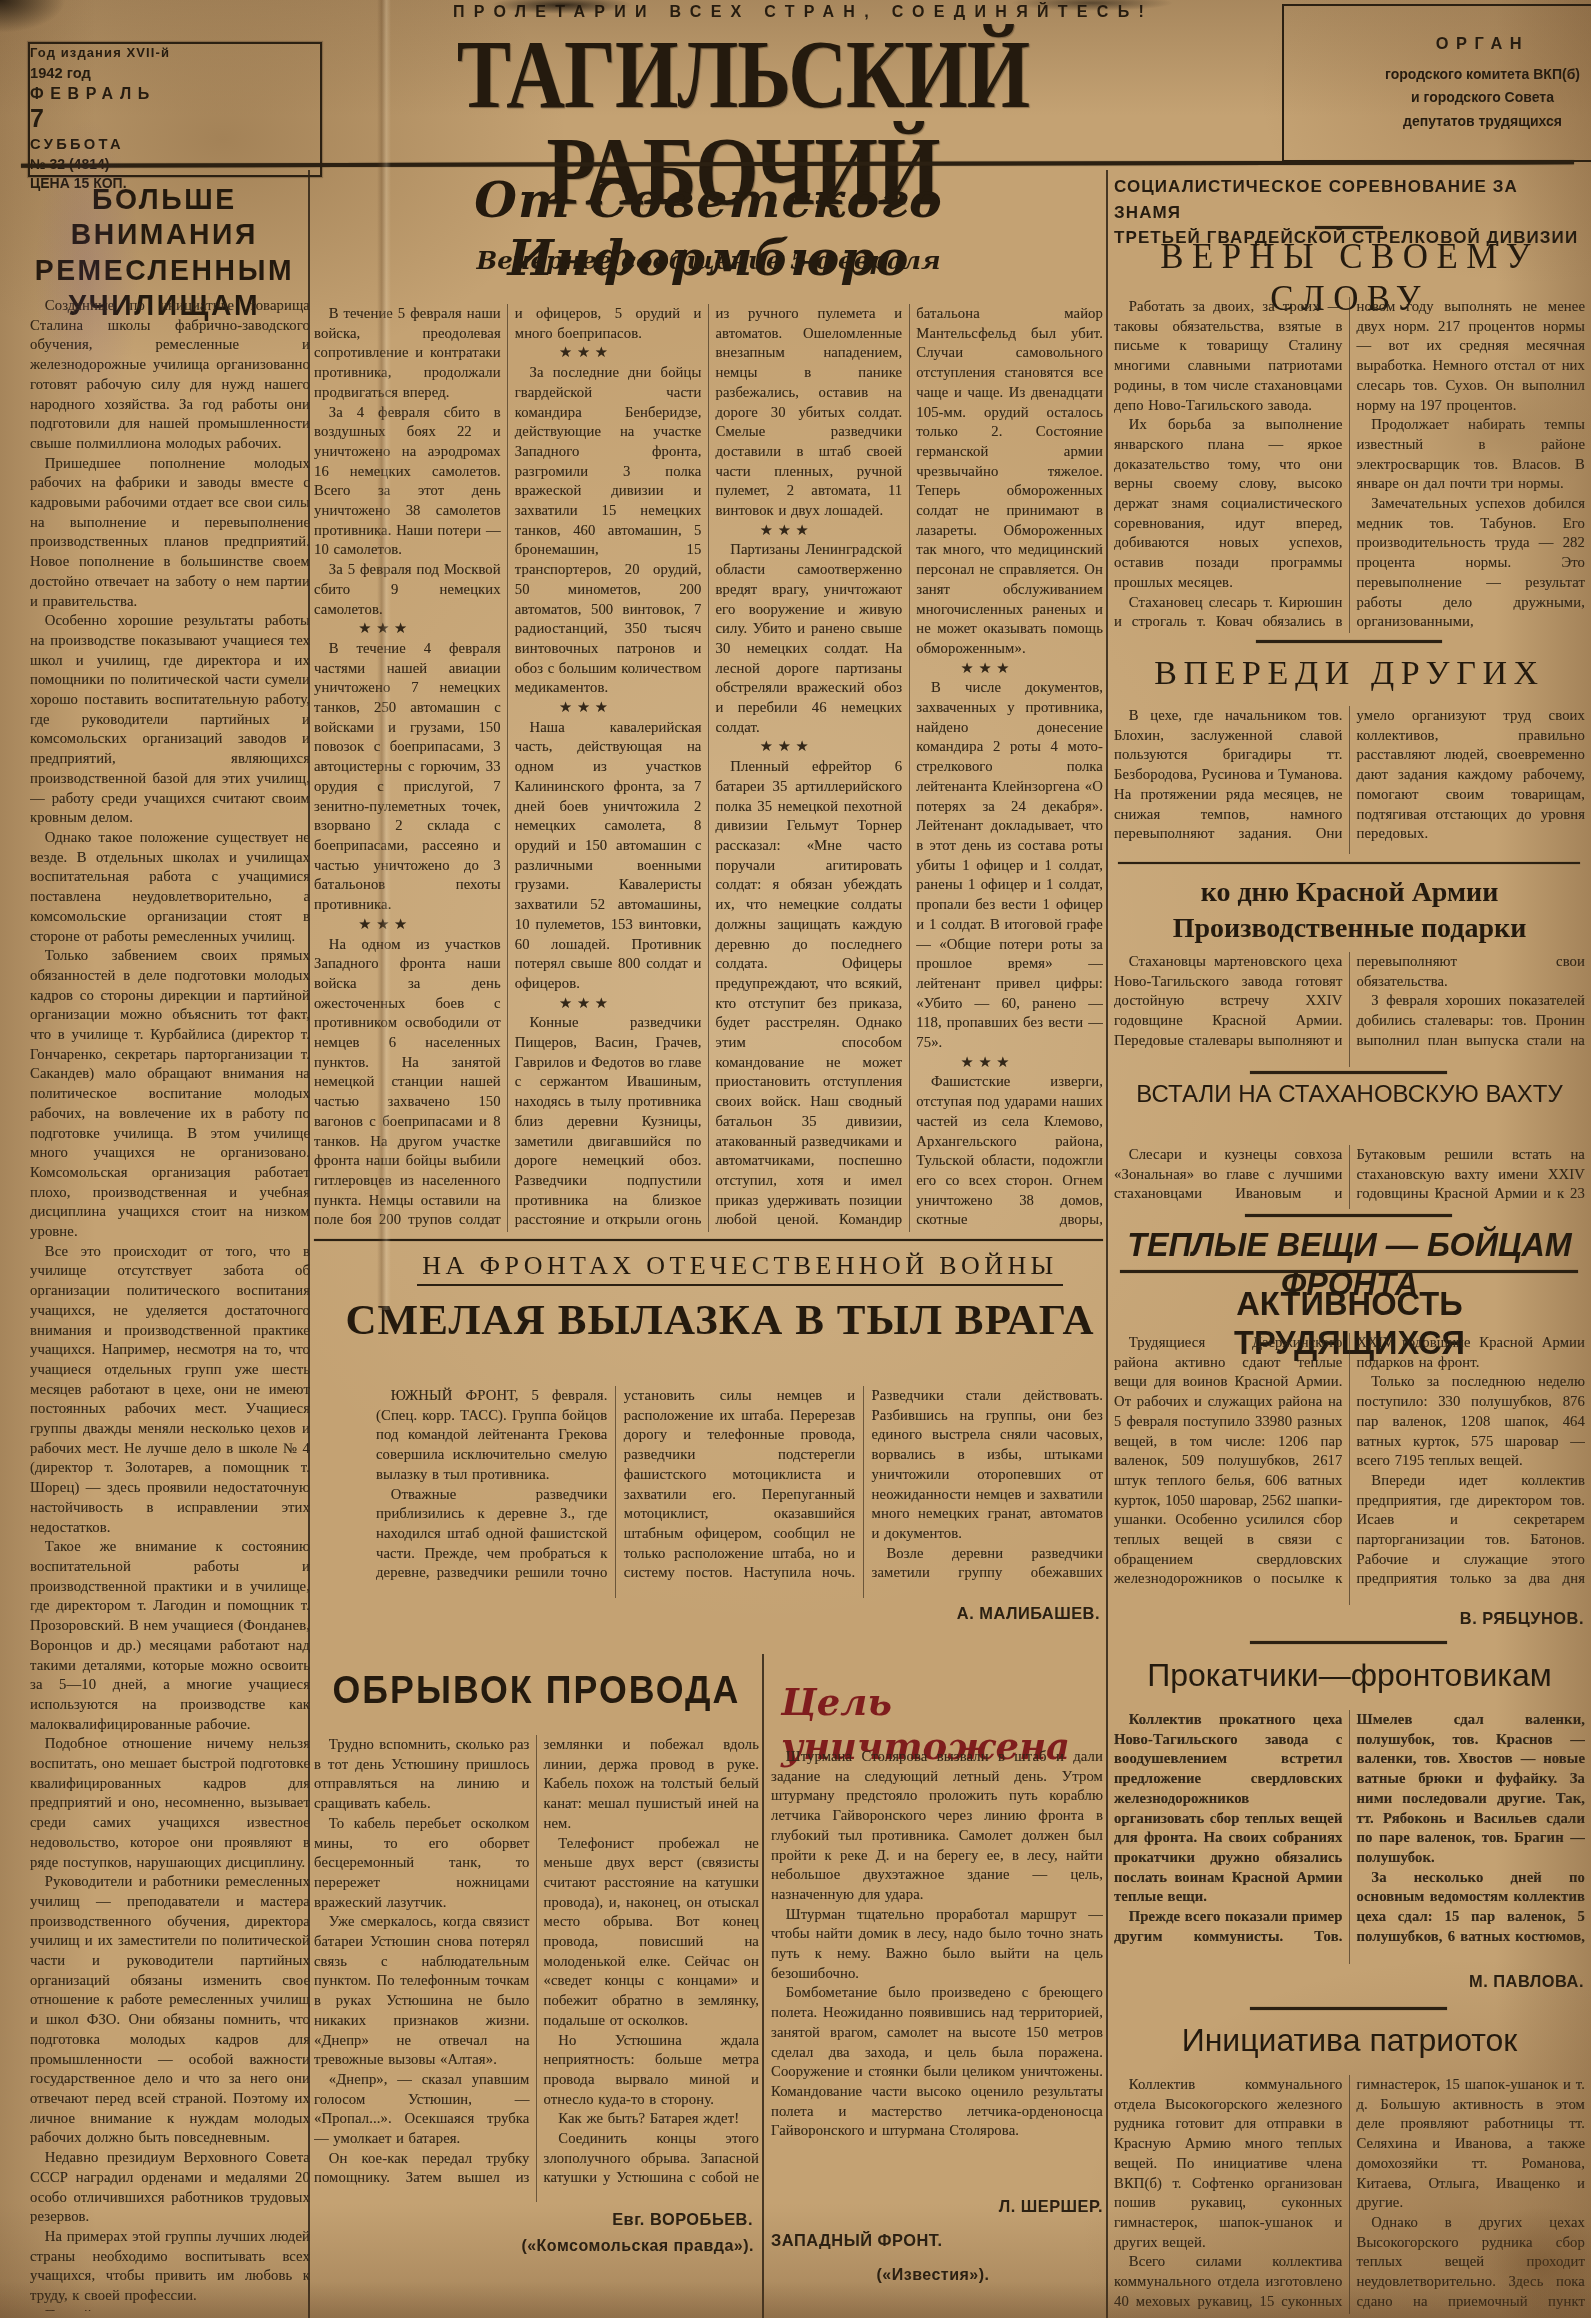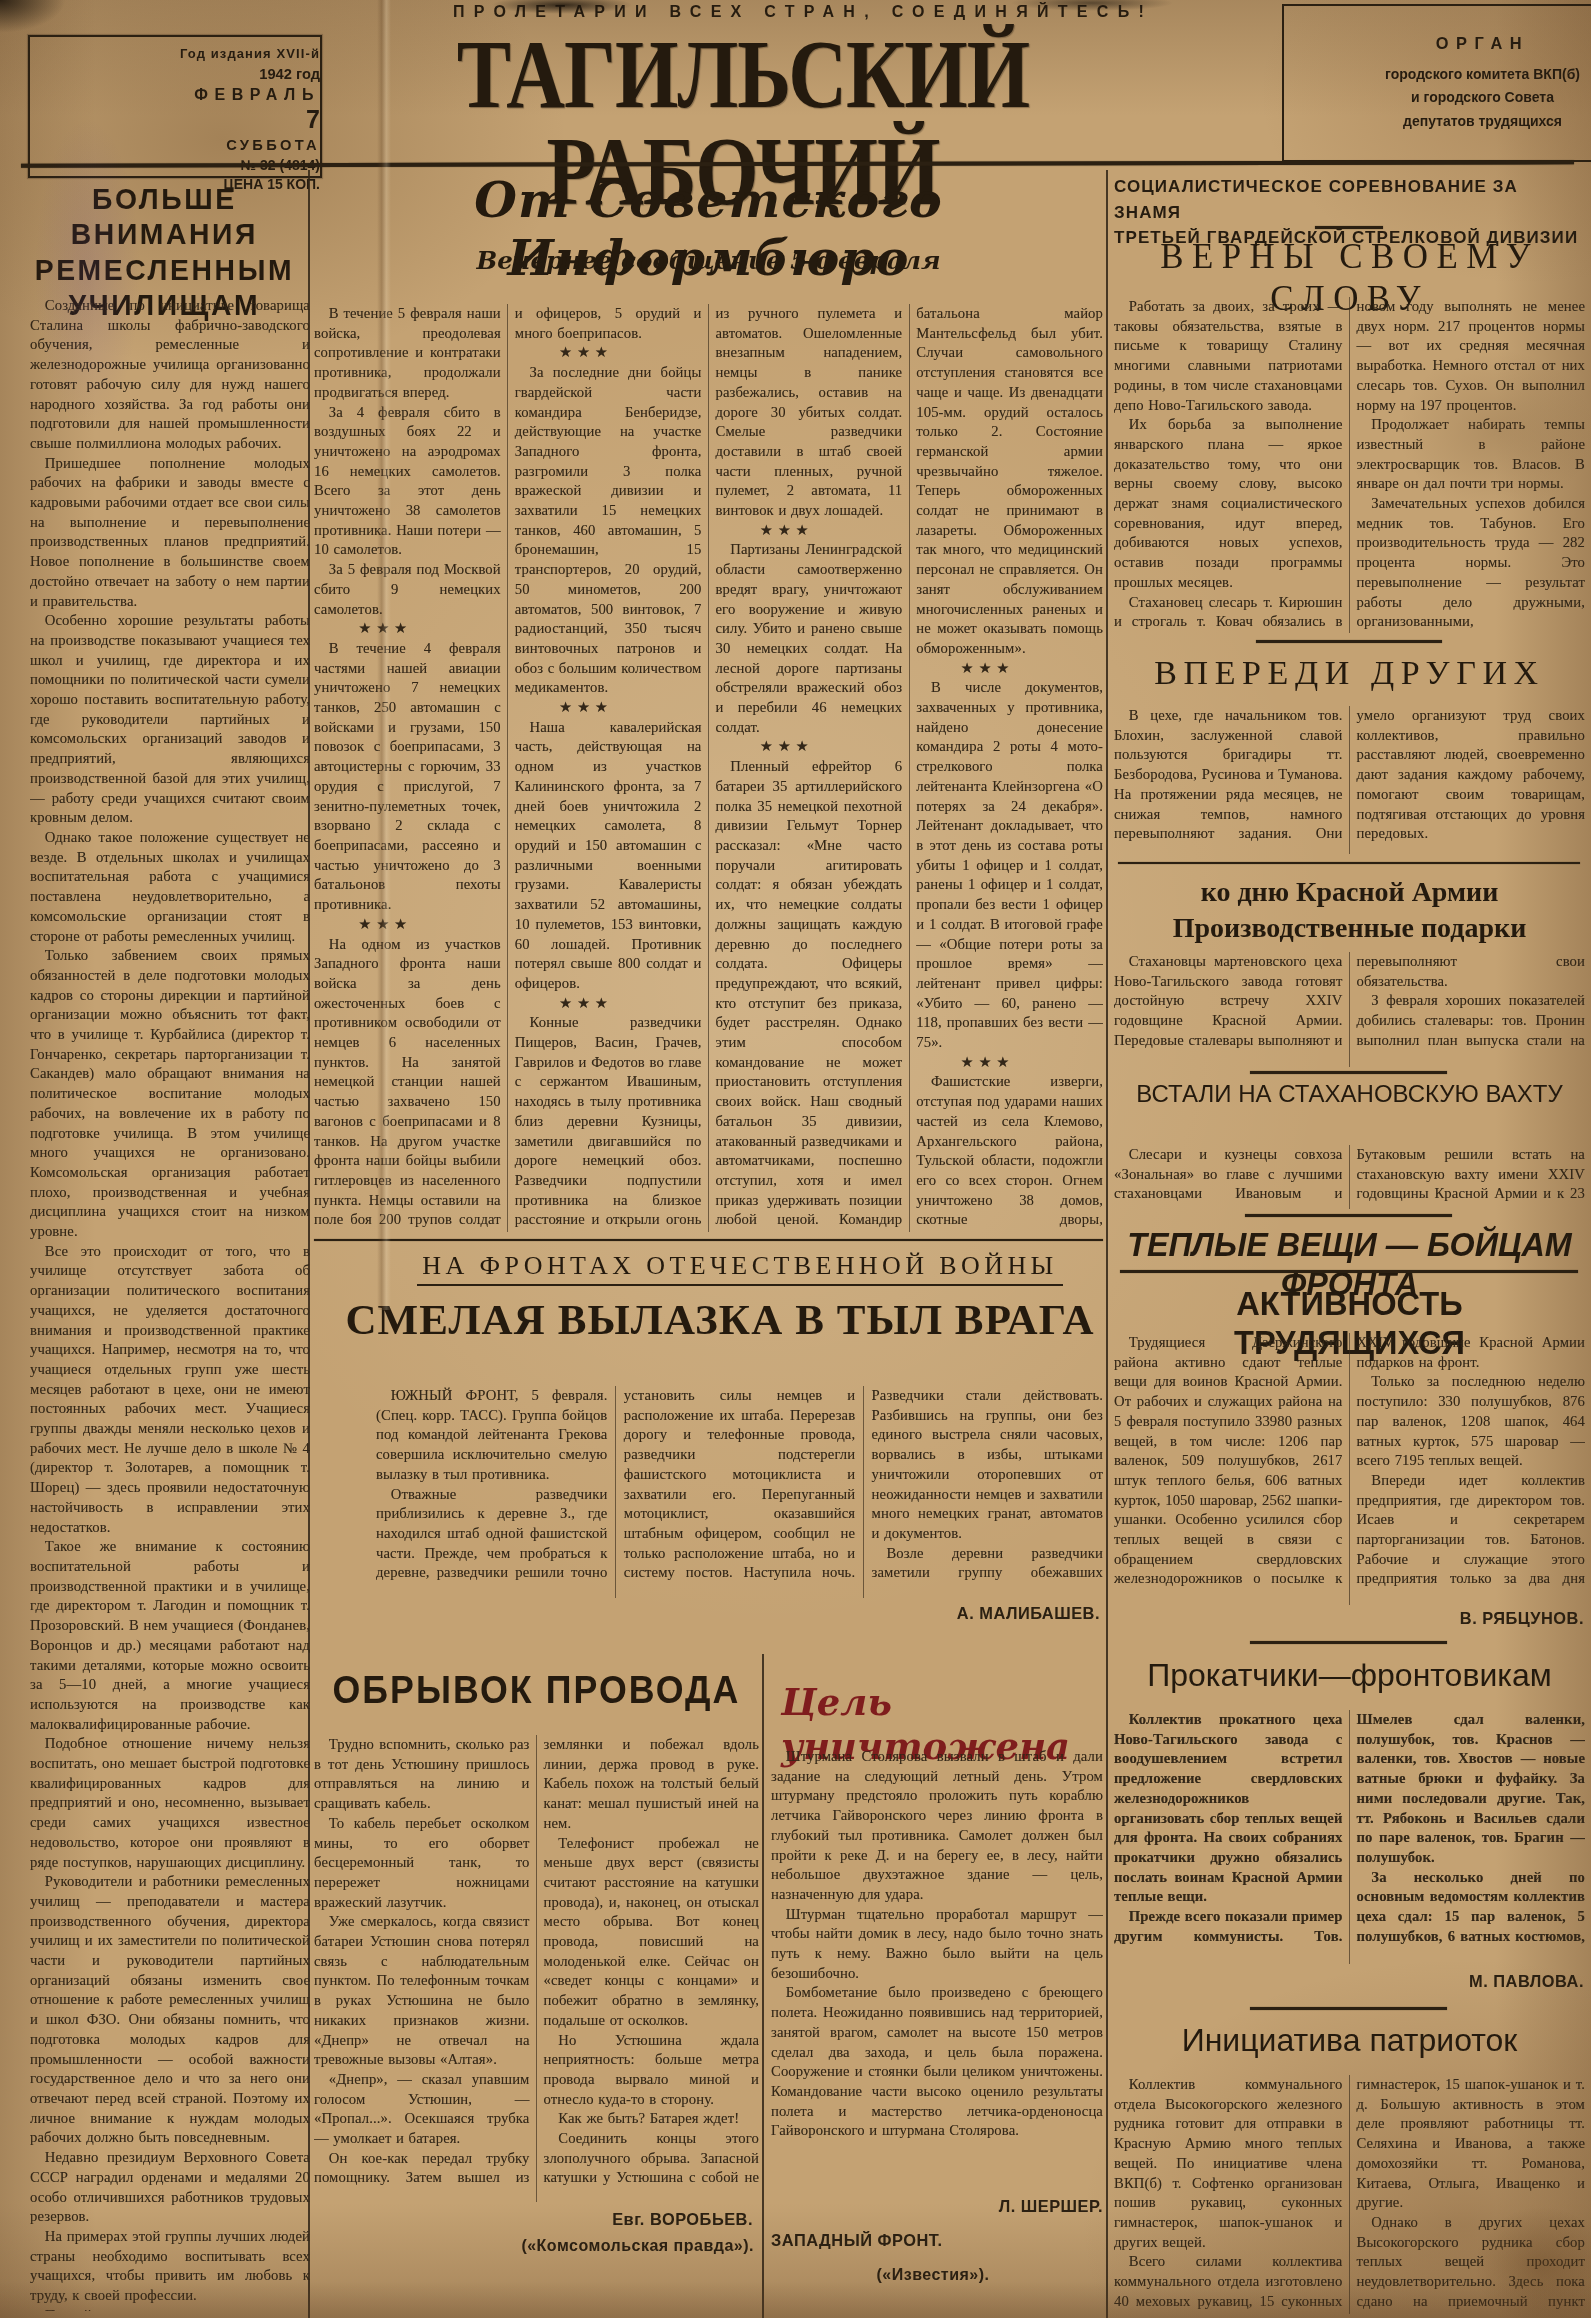--- a/index.html
+++ b/index.html
@@ -28,21 +28,21 @@
   .cols3{column-count:3;column-gap:16.4px;column-fill:auto;column-rule:1.1px solid rgba(58,44,28,.65);}
   .cols4{column-count:4;column-gap:14px;column-fill:auto;column-rule:1.1px solid rgba(58,44,28,.65);}
   .sans{font-family:"Liberation Sans", sans-serif;}
   .serif{font-family:"Liberation Serif", serif;}
   .script{font-family:"DejaVu Serif", serif;font-style:italic;}
   .byline{font-family:"Liberation Sans", sans-serif;font-weight:700;font-size:16.4px;color:#2b2012;letter-spacing:0.5px;}
   .hrule{background:#2b2012;box-shadow:0 0 1.1px rgba(43,32,18,.8);}
   .vrule{background:rgba(48,36,22,.85);width:1.6px;}
   
   #slogan{left:448px;top:3.3px;width:710px;text-align:center;font-weight:700;font-size:16px;letter-spacing:9.3px;color:#261c10;}
-  #issue-box{left:28px;top:35px;width:290px;height:130px;border:2.2px solid #2b2012;box-shadow:0 0 0 1.1px rgba(43,32,18,.25);padding-top:9px;text-align:right;color:#261c10;}
+  #issue-box{left:28px;top:42px;width:290px;height:130px;border:2.2px solid #2b2012;box-shadow:0 0 0 1.1px rgba(43,32,18,.25);padding-top:1px;text-align:left;color:#261c10;}
   #issue-box .l{font-family:"Liberation Sans",sans-serif;font-weight:700;}
   #paper-title{left:257px;top:26px;width:972px;text-align:center;font-weight:700;font-size:97px;line-height:1;
     font-family:"Liberation Serif",serif;color:#241a0e;transform:scaleX(.84);transform-origin:50% 50%;
     letter-spacing:-1.1px;text-shadow:1.1px 1.1px 1.1px rgba(36,26,14,.35);}
   #organ-box{left:1282px;top:4.4px;width:301px;height:154px;border:2.7px solid #2b2012;display:flex;flex-direction:column;justify-content:center;
     text-align:center;font-family:"Liberation Sans",sans-serif;font-weight:700;color:#261c10;padding-left:48px;}
   #organ-box .l1{font-size:16.4px;letter-spacing:7.6px;margin-bottom:8.7px;}
   #organ-box .l{font-size:14px;margin:3.8px 5.5px;}
   
   #left-head{left:30px;top:181px;width:280px;text-align:center;font-family:"Liberation Sans",sans-serif;

